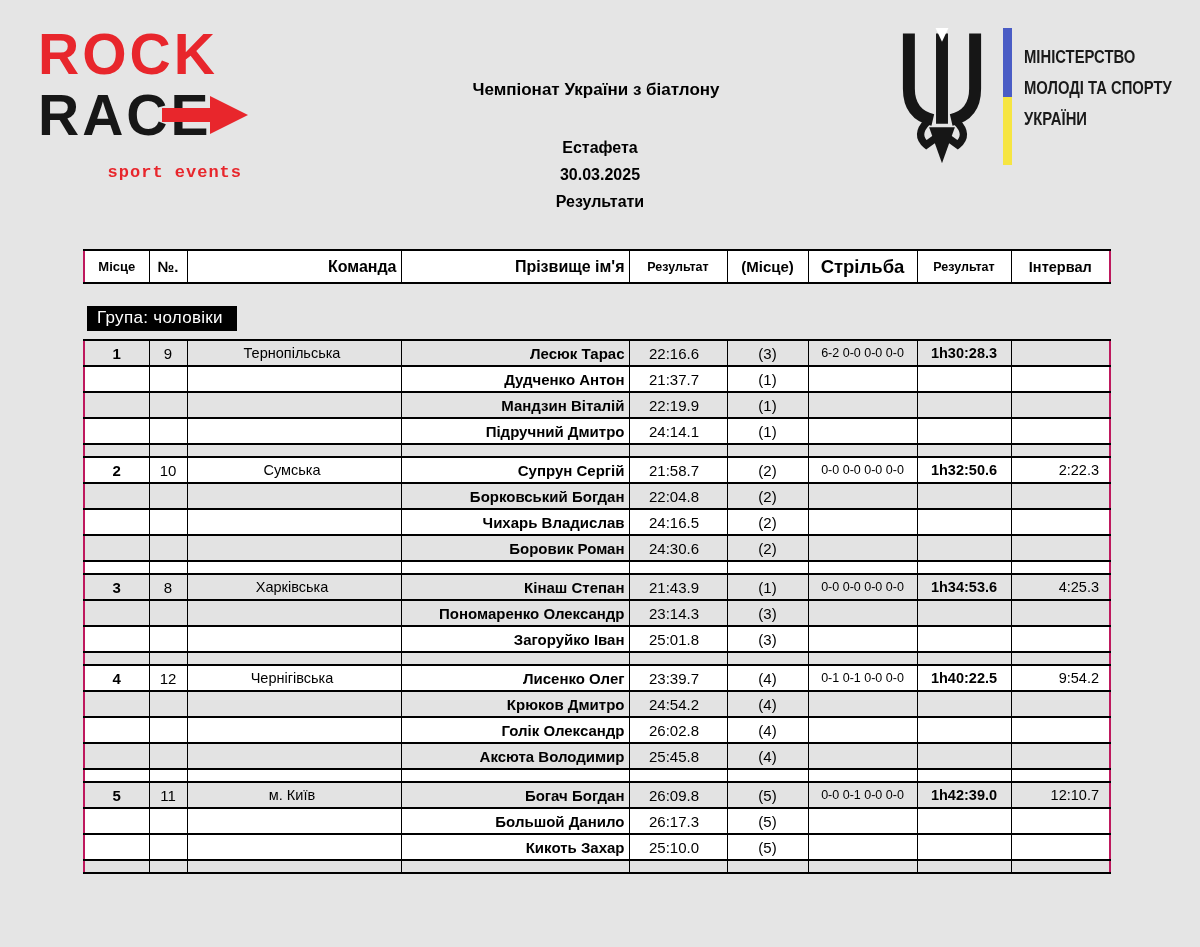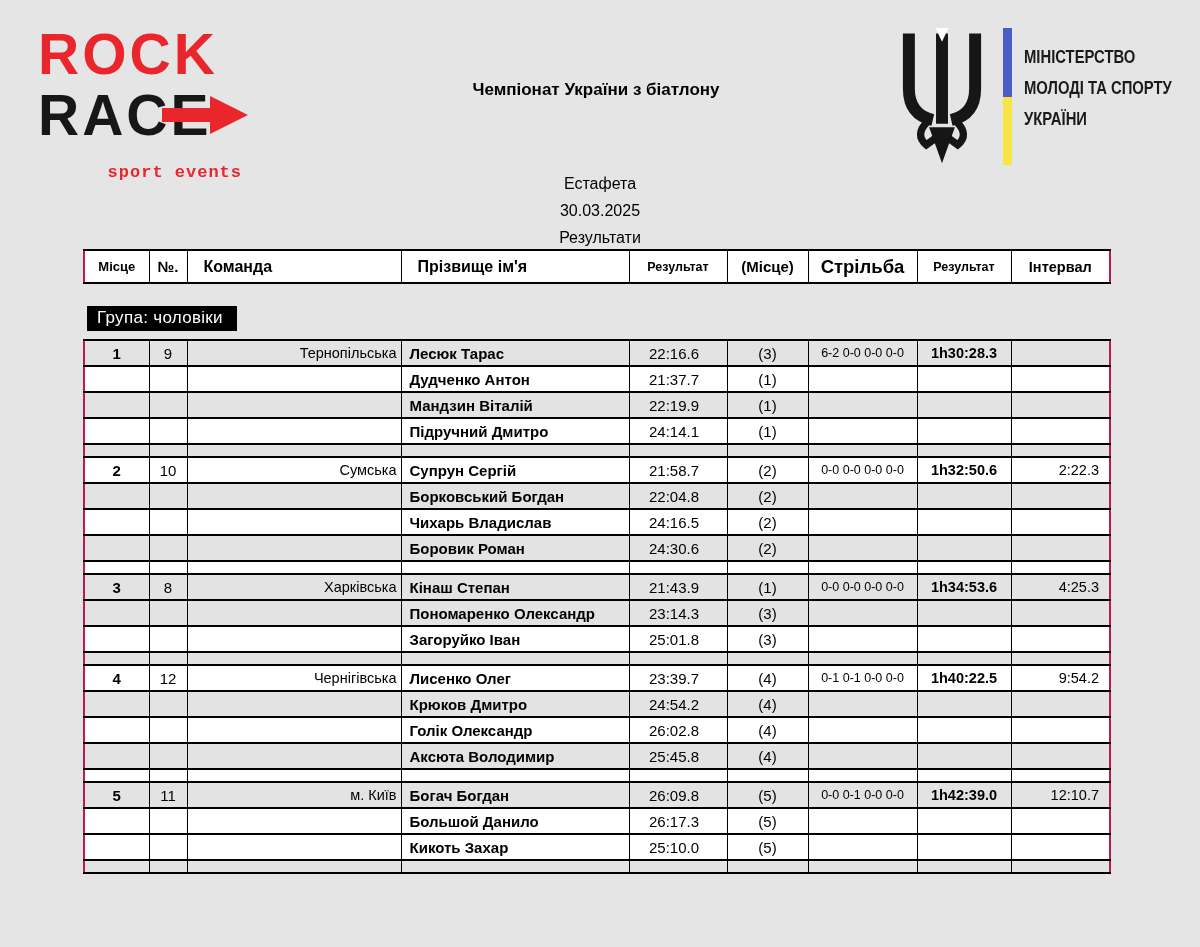--- a/index.html
+++ b/index.html
@@ -18,57 +18,57 @@
   .rr-line1{font-size:57px;font-weight:bold;letter-spacing:3px;line-height:1;color:var(--brand-red);}
   .rr-line2{font-size:57px;font-weight:bold;letter-spacing:3px;line-height:1;color:#171717;
             margin-top:4px;position:relative;display:inline-block;}
   .rr-arrow{position:absolute;left:124px;top:7px;width:88px;height:42px;}
   .rr-tagline{font-size:17px;font-weight:bold;color:var(--brand-red);text-align:right;
               padding-right:28px;margin-top:19px;letter-spacing:1px;font-family:Liberation Mono, monospace;}
 
   
   .main-title{position:absolute;left:0;width:1192px;top:80px;text-align:center;
               font-size:17px;font-weight:bold;}
-  .sub-line{position:absolute;left:0;width:1200px;text-align:center;font-size:16px;font-weight:normal;margin-top:36px;}
+  .sub-line{position:absolute;left:0;width:1200px;text-align:center;font-size:16px;font-weight:bold;}
   .sub1{top:139px;} .sub2{top:166px;} .sub3{top:193px;}
 
   
   .ministry{position:absolute;left:896px;top:28px;display:flex;align-items:flex-start;}
   .tryzub{width:92px;height:138px;}
   .flag-stripe{width:9px;height:137px;margin-left:15px;display:flex;flex-direction:column;}
   .flag-stripe .fb{flex:1;background:var(--flag-blue);}
   .flag-stripe .fy{flex:1;background:var(--flag-yellow);}
   .min-text{margin-left:12px;margin-top:13px;font-size:19px;font-weight:bold;line-height:31px;
             white-space:nowrap;color:#1a1a1a;transform:scaleX(0.78);transform-origin:left top;}
 
   
   .tbl{position:absolute;left:83px;width:1026px;border-collapse:collapse;table-layout:fixed;
        background:#fff;border:2px solid #be185d;}
   .tbl th,.tbl td{border:1px solid #000;border-top-width:2px;border-bottom-width:2px;
                   overflow:hidden;white-space:nowrap;padding:0 4px;vertical-align:middle;}
   .hdr-tbl{top:249px;}
   .hdr-tbl th{height:31px;font-weight:bold;text-align:center;}
-  .hdr-tbl .c2,.hdr-tbl .c3{text-align:left;padding-left:16px;}
+  .hdr-tbl .c2,.hdr-tbl .c3{text-align:right;padding-left:16px;}
   .hdr-tbl .c0{font-size:13px;}  .hdr-tbl .c1{font-size:15px;}
   .hdr-tbl .c2{font-size:16px;}  .hdr-tbl .c3{font-size:16px;}
   .hdr-tbl .c4{font-size:12.5px;}.hdr-tbl .c5{font-size:15px;}
   .hdr-tbl .c6{font-size:18.5px;}.hdr-tbl .c7{font-size:12.5px;}
   .hdr-tbl .c8{font-size:14.5px;}
 
   .group-label{position:absolute;left:87px;top:306px;background:var(--label-bg);color:#fff;
                font-size:17px;padding:2px 14px 3px 10px;letter-spacing:0.3px;}
 
   .body-tbl{top:339px;}
   .body-tbl td{height:24px;font-size:15px;}
   .body-tbl tr.r-sep td{height:11px;}
   .body-tbl tr.gray td{background:var(--row-stripe);}
   .body-tbl .c0{text-align:center;font-weight:bold;}
   .body-tbl .c1{text-align:center;}
-  .body-tbl .c2{text-align:right;padding-left:0;font-size:14.5px;}
-  .body-tbl .c3{text-align:left;padding-left:8px;font-weight:bold;}
+  .body-tbl .c2{text-align:center;padding-left:0;font-size:14.5px;}
+  .body-tbl .c3{text-align:right;padding-left:8px;font-weight:bold;}
   .body-tbl .c4{text-align:center;padding-right:12px;}
   .body-tbl .c5{text-align:center;}
   .body-tbl .c6{text-align:center;font-size:12.5px;}
   .body-tbl .c7{text-align:center;font-weight:bold;font-size:14.5px;}
   .body-tbl .c8{text-align:right;padding-right:10px;font-size:14.5px;}
 </style>
 </head>
 <body>
 
 <div class="page">

